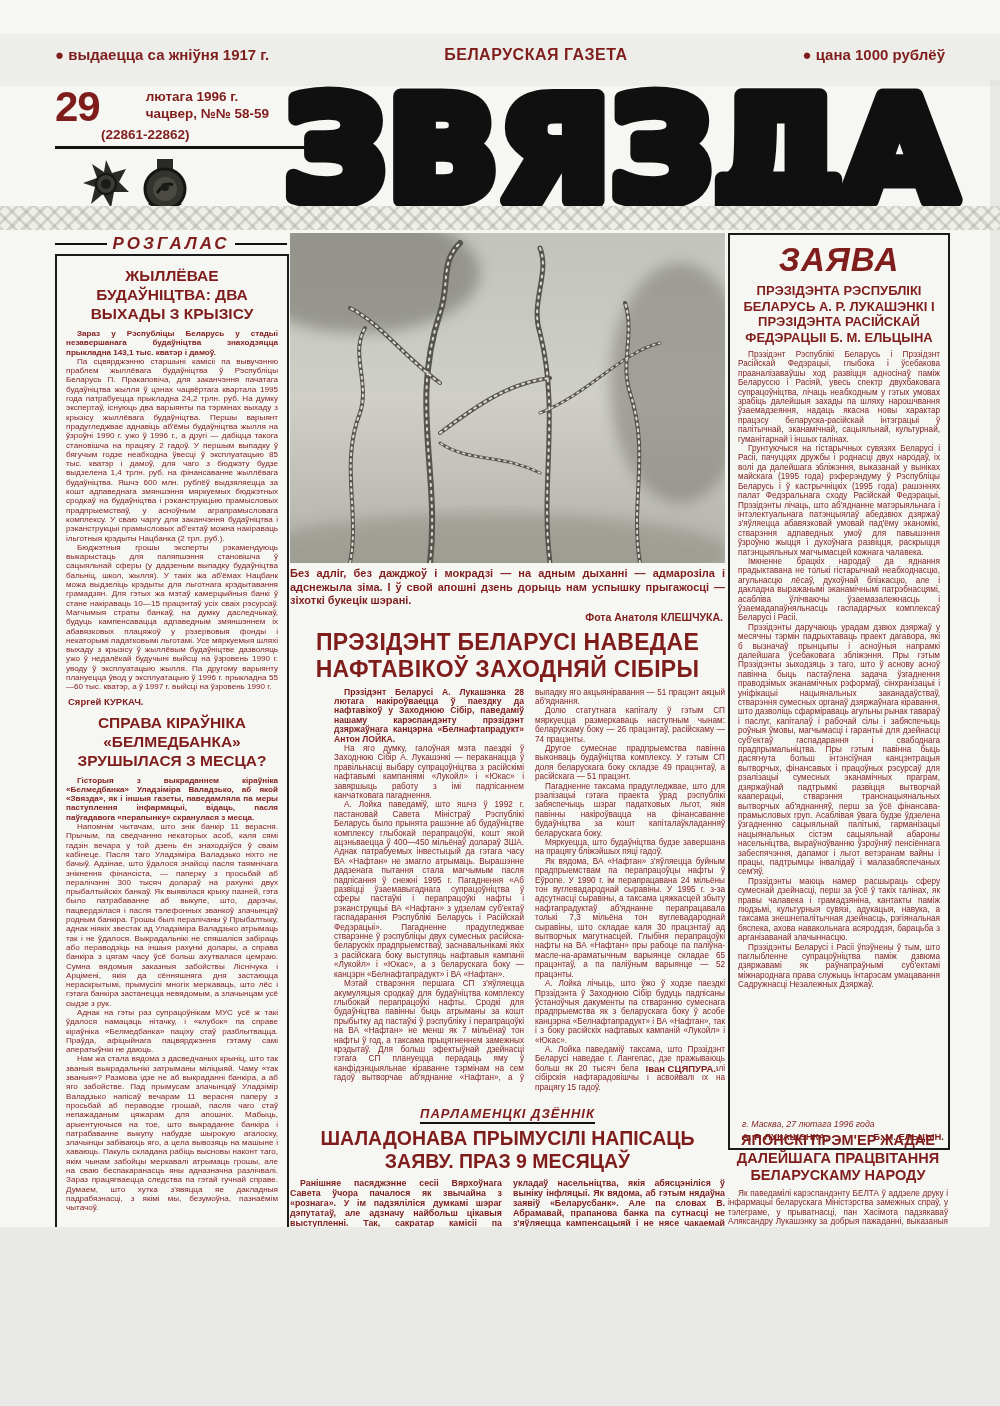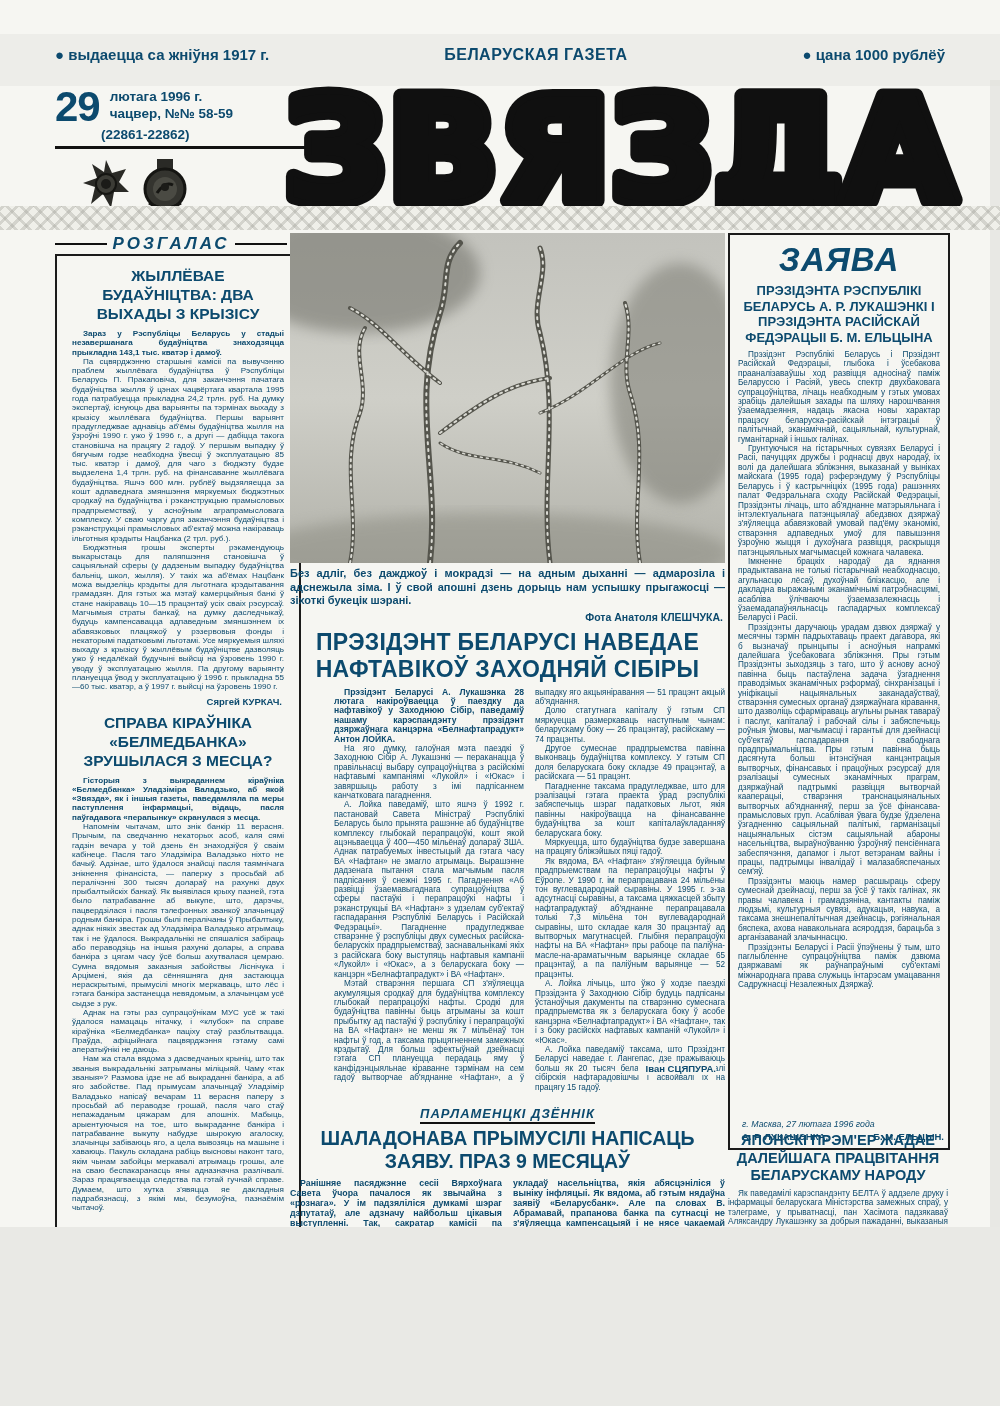--- a/index.html
+++ b/index.html
@@ -1,28 +1,28 @@
 <!DOCTYPE html>
 <html><head>
 <meta charset="utf-8">
 <style>
   html,body{margin:0;padding:0;background:#e9e9e5;}
   .page{position:relative;width:1000px;height:1227px;margin:0 auto;background:#f6f6f2;
-        font-family:"Liberation Sans",sans-serif;color:#0c4a6e;overflow:hidden;}
+        font-family:"Liberation Sans",sans-serif;color:#7f1d1d;overflow:hidden;}
   .scanband{position:absolute;left:0;top:34px;width:100%;height:52px;background:#e2e2dd;opacity:.45;}
   .scanedge{position:absolute;right:0;top:80px;width:10px;height:1326px;background:#e0e0da;opacity:.6;}
 
   
   .topbar{position:absolute;left:55px;top:46px;width:890px;display:flex;justify-content:space-between;
           align-items:baseline;font-weight:bold;font-size:15px;}
   .topbar .tb-center{font-size:16px;letter-spacing:.5px;}
 
   
   .dateblock{position:absolute;left:55px;top:88px;width:250px;}
-  .daterow{display:flex;align-items:flex-start;}
+  .daterow{display:flex;align-items:flex-start;gap:36px;}
   .daynum{font-size:42px;font-weight:bold;line-height:38px;letter-spacing:-1px;}
   .datelines{display:flex;flex-direction:column;margin-left:10px;font-weight:bold;font-size:13.5px;line-height:17px;}
   .issue{font-weight:bold;font-size:13.5px;margin:1px 0 4px 46px;}
   .thickrule{height:3px;background:#111;width:250px;margin-bottom:10px;}
   .medals{display:flex;gap:14px;margin-left:28px;}
 
   
   .logo{position:absolute;left:275px;top:78px;width:690px;height:150px;}
 
   
@@ -30,25 +30,25 @@
     background:
       repeating-linear-gradient(45deg,rgba(160,160,152,.35) 0 3px,transparent 3px 10px),
       repeating-linear-gradient(-45deg,rgba(160,160,152,.35) 0 3px,transparent 3px 10px),
       #efefe9;}
 
   
   .rozgalas{position:absolute;left:55px;top:234px;width:232px;display:flex;align-items:center;gap:6px;}
   .rozgalas .line{flex:1;height:2px;background:#111;}
   .rozgalas .rz{font-style:italic;font-weight:bold;font-size:17px;letter-spacing:3px;}
   .left-box{position:absolute;left:55px;top:254px;width:212px;height:1122px;border:2px solid #1b1b1b;
-            padding:6px 15px;overflow:hidden;}
+            padding:6px 9px;overflow:hidden;}
   .left-box h2{font-size:15.5px;line-height:19px;text-align:center;margin:4px 2px 6px;font-weight:bold;}
   .bodytext p{font-size:8.1px;line-height:9.3px;text-align:justify;text-indent:11px;margin:0;}
   .bodytext p.lead{font-weight:bold;}
-  .byline{text-align:right;font-weight:bold;font-size:9.5px;margin:4px 2px 6px;}
+  .byline{font-weight:bold;font-size:9.5px;margin:4px 2px 6px;}
   .byline-abs{position:absolute;right:9px;bottom:24px;font-weight:bold;font-size:9.5px;background:#f6f6f2;padding-left:8px;}
 
   
   .midcol{position:absolute;left:290px;top:233px;width:435px;}
   .photo{width:435px;height:330px;display:block;}
   .caption{font-weight:bold;font-size:11px;line-height:13.5px;text-align:justify;margin-top:4px;}
   .credit{font-weight:bold;font-size:10.5px;text-align:right;margin:3px 2px 2px;}
   .oil h2{font-size:23px;line-height:27px;text-align:center;margin:6px 0 5px;font-weight:bold;letter-spacing:.3px;}
   .oil-wrap{position:relative;height:410px;overflow:hidden;}
   .oil-body{column-count:2;column-gap:11px;height:410px;padding-left:44px;}

